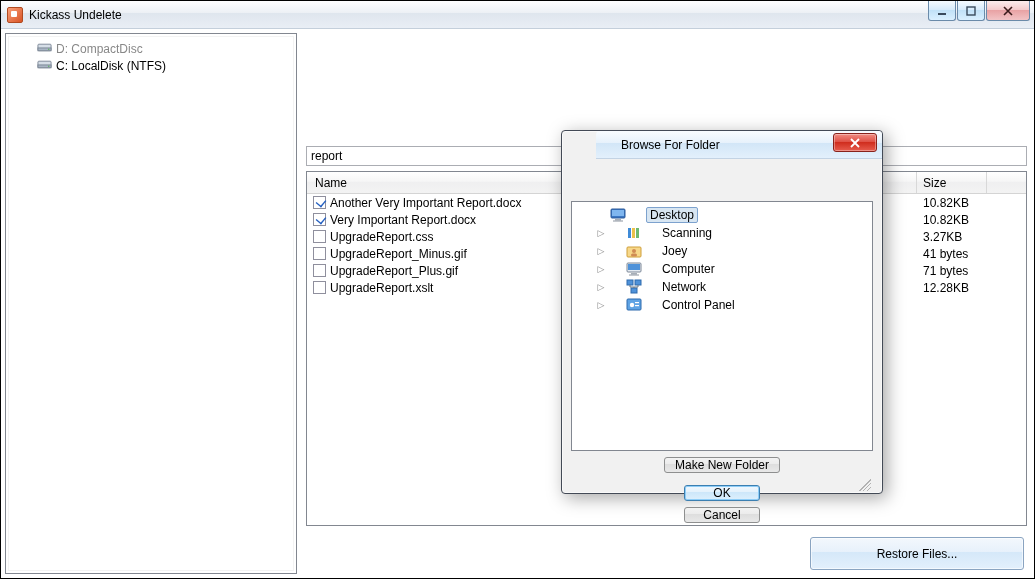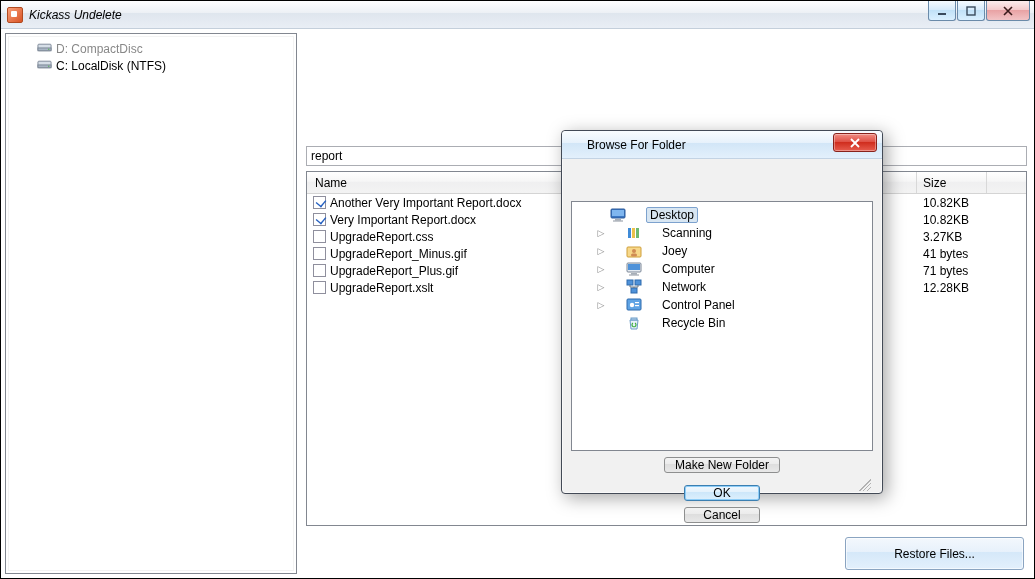--- a/index.html
+++ b/index.html
@@ -33,21 +33,21 @@
     background: linear-gradient(135deg,#f8a07a,#d95325);
     border: 1px solid #b14a20;
     border-radius: 2px;
     position: relative;
     margin-right: 6px;
   }
   .titlebar .app-icon::after{
     content:""; position:absolute; left:3px; top:3px; width:6px; height:6px;
     background:#fff; border-radius:1px;
   }
-  .titlebar .title { color:#000; font-size:12px;font-style:italic; }
+  .titlebar .title { color:#000; font-size:12px; }
   .winbtns { position: absolute; right: 4px; top: 0; display: flex; }
   .winbtn {
     width: 28px; height: 20px;
     margin-left: 1px;
     background: linear-gradient(to bottom,#f6fbff,#d7ebfb 45%,#bfe0f7 46%,#daf0ff);
     border: 1px solid #6a8aa9;
     border-top: none;
     border-radius: 0 0 3px 3px;
     display: flex; align-items:center; justify-content:center;
     color: #394a5c;
@@ -121,21 +121,21 @@
   .chk {
     width:13px; height:13px; border:1px solid #8f8f9d; background:#fff; display:inline-block;
     position:relative; flex-shrink:0;
   }
   .chk.checked::after {
     content:""; position:absolute; left:2px; top:-1px; width:8px; height:10px;
     border-right:2px solid #2560c1; border-bottom:2px solid #2560c1;
     transform: rotate(40deg) scale(0.7);
   }
   .restore-btn {
-    position:absolute; right:6px; bottom:4px; width:179px; height:33px;
+    position:absolute; right:6px; bottom:4px; width:214px; height:33px;
     background:linear-gradient(to bottom,#f3f8fd,#e7f1fb 45%,#d5e8f9 46%,#e3f0fc);
     border:1px solid #8aa4c1; border-radius:3px;
     box-shadow: inset 0 0 0 1px rgba(255,255,255,0.6);
     font-family:inherit; font-size:12px; text-align:center;
   }
 
   
   .dialog {
     position:absolute;
     left:561px; top:130px;
@@ -144,21 +144,21 @@
     border: 1px solid #434a56;
     box-shadow: 0 0 0 1px rgba(255,255,255,0.6) inset, 4px 4px 18px rgba(0,0,0,0.35);
     border-radius:4px;
   }
   .dialog-titlebar{
     position:relative; height:28px;
     background: linear-gradient(to bottom,#f9fcff,#e6f1fb 45%,#d2e6f7 46%,#e3f0fc);
     border-radius:4px 4px 0 0;
     display:flex; align-items:center; padding-left:25px;
     border-bottom:1px solid #c3d3e4;
-    color:#000; font-size:12px;
+    color:#000; font-size:12px;margin-left:34px;
   }
   .dialog-close{
     position:absolute; right:5px; top:2px;
     width:44px; height:19px;
     background:linear-gradient(to bottom,#f08c82,#df5247 45%,#ce2a1b 46%,#e75c4e);
     border:1px solid #88221b; border-radius:3px;
     display:flex; align-items:center; justify-content:center;
     color:#fff; font-weight:bold; font-size:11px;
     box-shadow: inset 0 0 0 1px rgba(255,255,255,0.35);
   }
@@ -391,31 +391,20 @@
             <span class="icon">
               <svg width="16" height="16" viewBox="0 0 16 16">
                 <rect x="1" y="2" width="14" height="11" rx="1" fill="#5ea3e4" stroke="#2e6bad"></rect>
                 <circle cx="6" cy="8" r="2.2" fill="#fff"></circle>
                 <rect x="9" y="5" width="4" height="1.2" fill="#fff"></rect>
                 <rect x="9" y="8" width="4" height="1.2" fill="#fff"></rect>
               </svg>
             </span>
             <span class="label">Control Panel</span>
           </div>
-          <div class="ft-item indent">
-            <span class="arrow"></span>
-            <span class="icon">
-              <svg width="16" height="16" viewBox="0 0 16 16">
-                <path d="M4 5 H12 L11 14 H5 Z" fill="#e9f2fb" stroke="#6c9cc8"></path>
-                <rect x="5" y="3" width="6" height="2" fill="#b9d4ec" stroke="#6c9cc8"></rect>
-                <path d="M7 8 A2 2 0 1 0 9 8" fill="none" stroke="#3fae3f" stroke-width="1.2"></path>
-              </svg>
-            </span>
-            <span class="label">Recycle Bin</span>
-          </div>
         </div>
     </div>
     <div class="dialog-buttons">
       <button class="dlgbtn" style="min-width:100px">Make New Folder</button>
       <div style="flex:1"></div>
       <button class="dlgbtn default">OK</button>
       <button class="dlgbtn">Cancel</button>
     </div>
     <div class="resize-grip"></div>
   </div>

